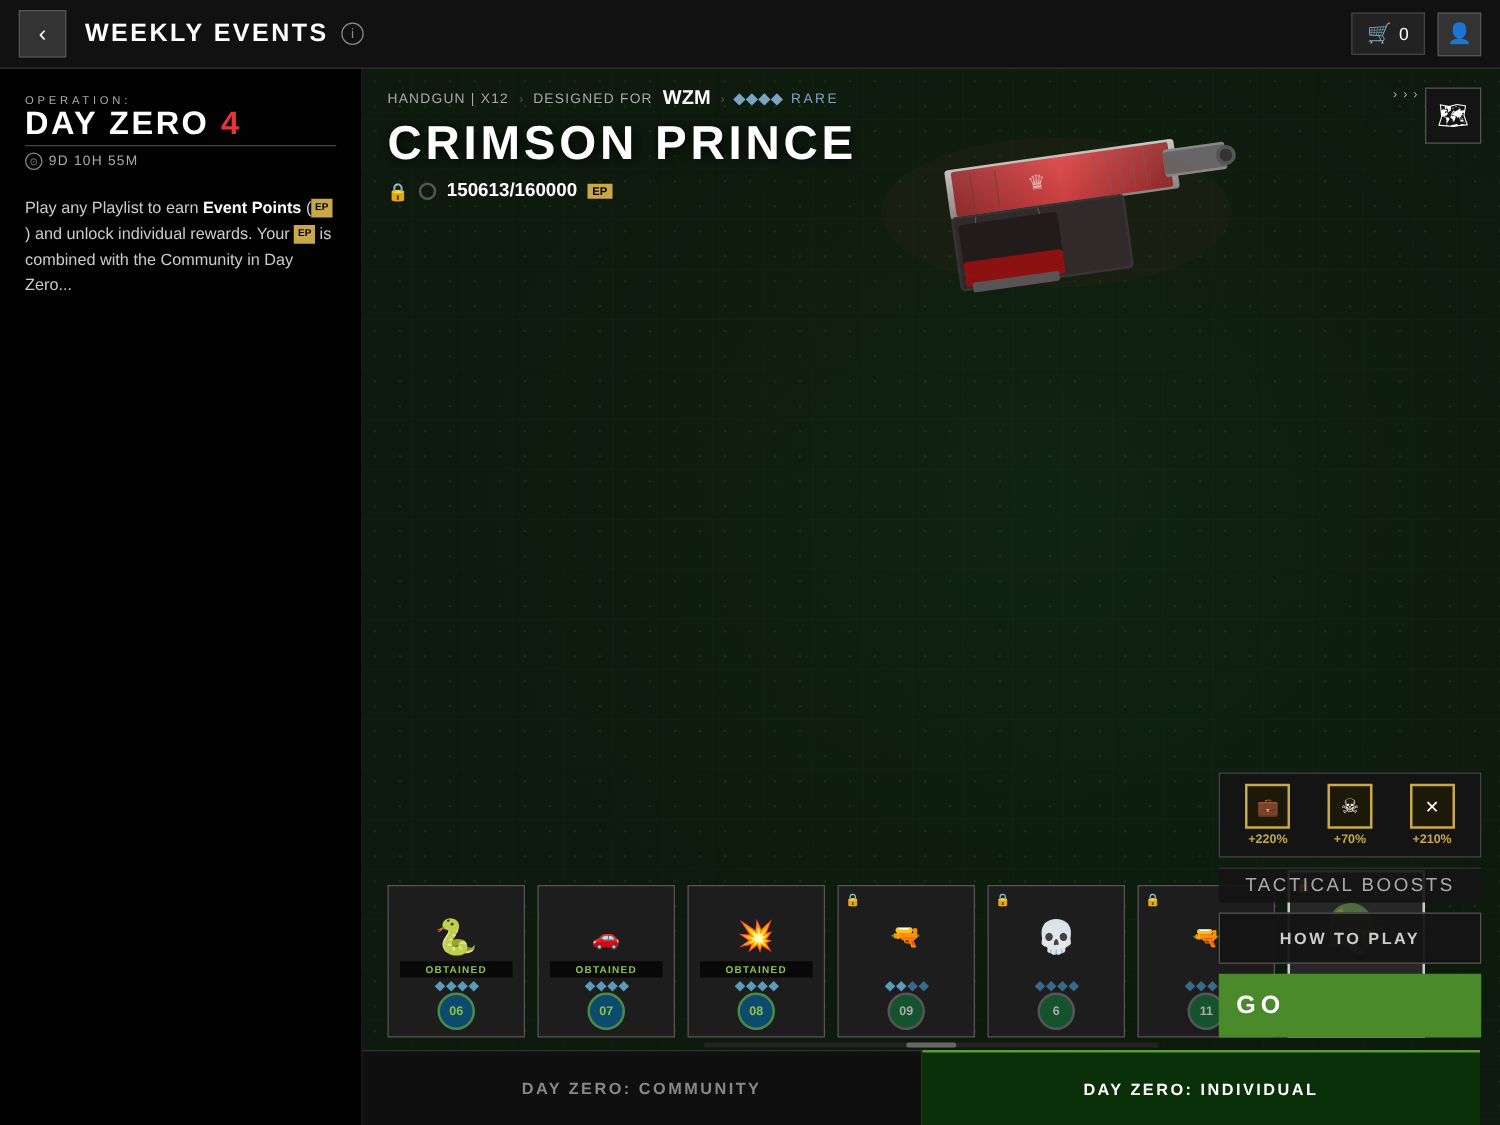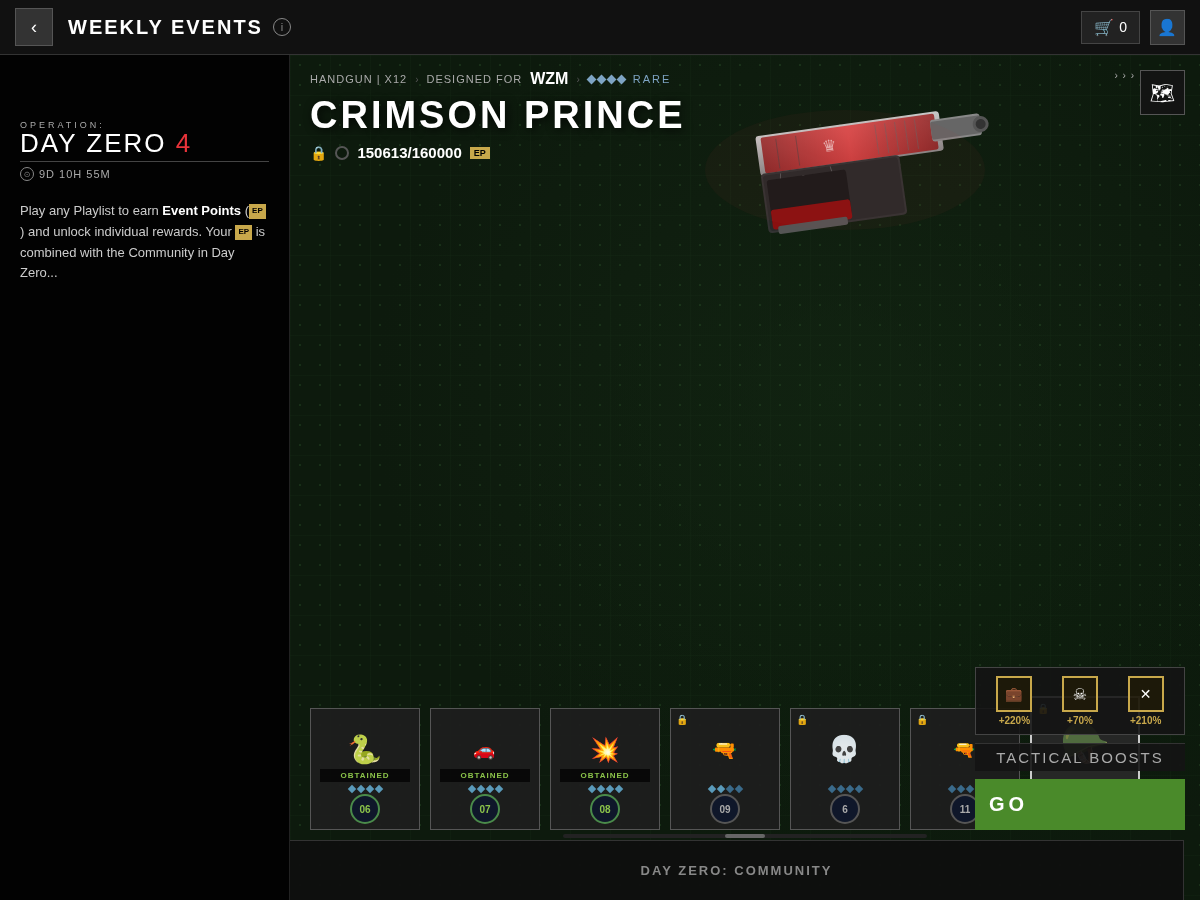--- a/index.html
+++ b/index.html
@@ -115,26 +115,25 @@
 
     .operation-logo {
       margin-bottom: 15px;
     }
 
     .op-text-small {
       font-size: 9px;
       letter-spacing: 3px;
       color: #aaa;
       text-transform: uppercase;
-      margin-top: 45px;
     }
 
     .op-text-large {
       font-size: 26px;
-      font-weight: 400;
+      font-weight: 700;
       letter-spacing: 2px;
       color: #fff;
       text-transform: uppercase;
       line-height: 1;
     }
 
     .op-text-accent {
       color: #e8333a;
     }
 
@@ -439,32 +438,32 @@
     }
 
     .reward-dot.filled {
       background: #5a9aba;
     }
 
     .reward-number {
       width: 30px;
       height: 30px;
       border-radius: 50%;
-      background: #0f172a;
+      background: #14532d;
       border: 2px solid #555;
       display: flex;
       align-items: center;
       justify-content: center;
       font-size: 10px;
       font-weight: bold;
       color: #aaa;
     }
 
     .reward-number.obtained-num {
-      background: #0f172a;
+      background: #0c4a6e;
       border-color: #4a8a4a;
       color: #8bc34a;
     }
 
     
     .action-panel {
       position: absolute;
       bottom: 70px;
       right: 15px;
       width: 210px;
@@ -890,29 +889,33 @@
           <div class="boost-icon" style="font-size:16px;">☠</div>
           <span class="boost-pct">+70%</span>
         </div>
         <div class="boost-item">
           <div class="boost-icon">✕</div>
           <span class="boost-pct">+210%</span>
         </div>
       </div>
       <div class="boosts-label">TACTICAL BOOSTS</div>
 
+      <div class="how-to-play-btn">HOW TO PLAY</div>
 
       <div class="go-btn">GO</div>
     </div>
 
     <div class="scrollbar-area">
       <div class="scrollbar-thumb"></div>
     </div>
 
     <div class="bottom-tabs">
       <div class="tab-item inactive">
         <span>DAY ZERO: COMMUNITY</span>
       </div>
+      <div class="tab-item active">
+        <span>DAY ZERO: INDIVIDUAL</span>
+      </div>
     </div>
 
   </div>
 
 </div>
 
 </body></html>

